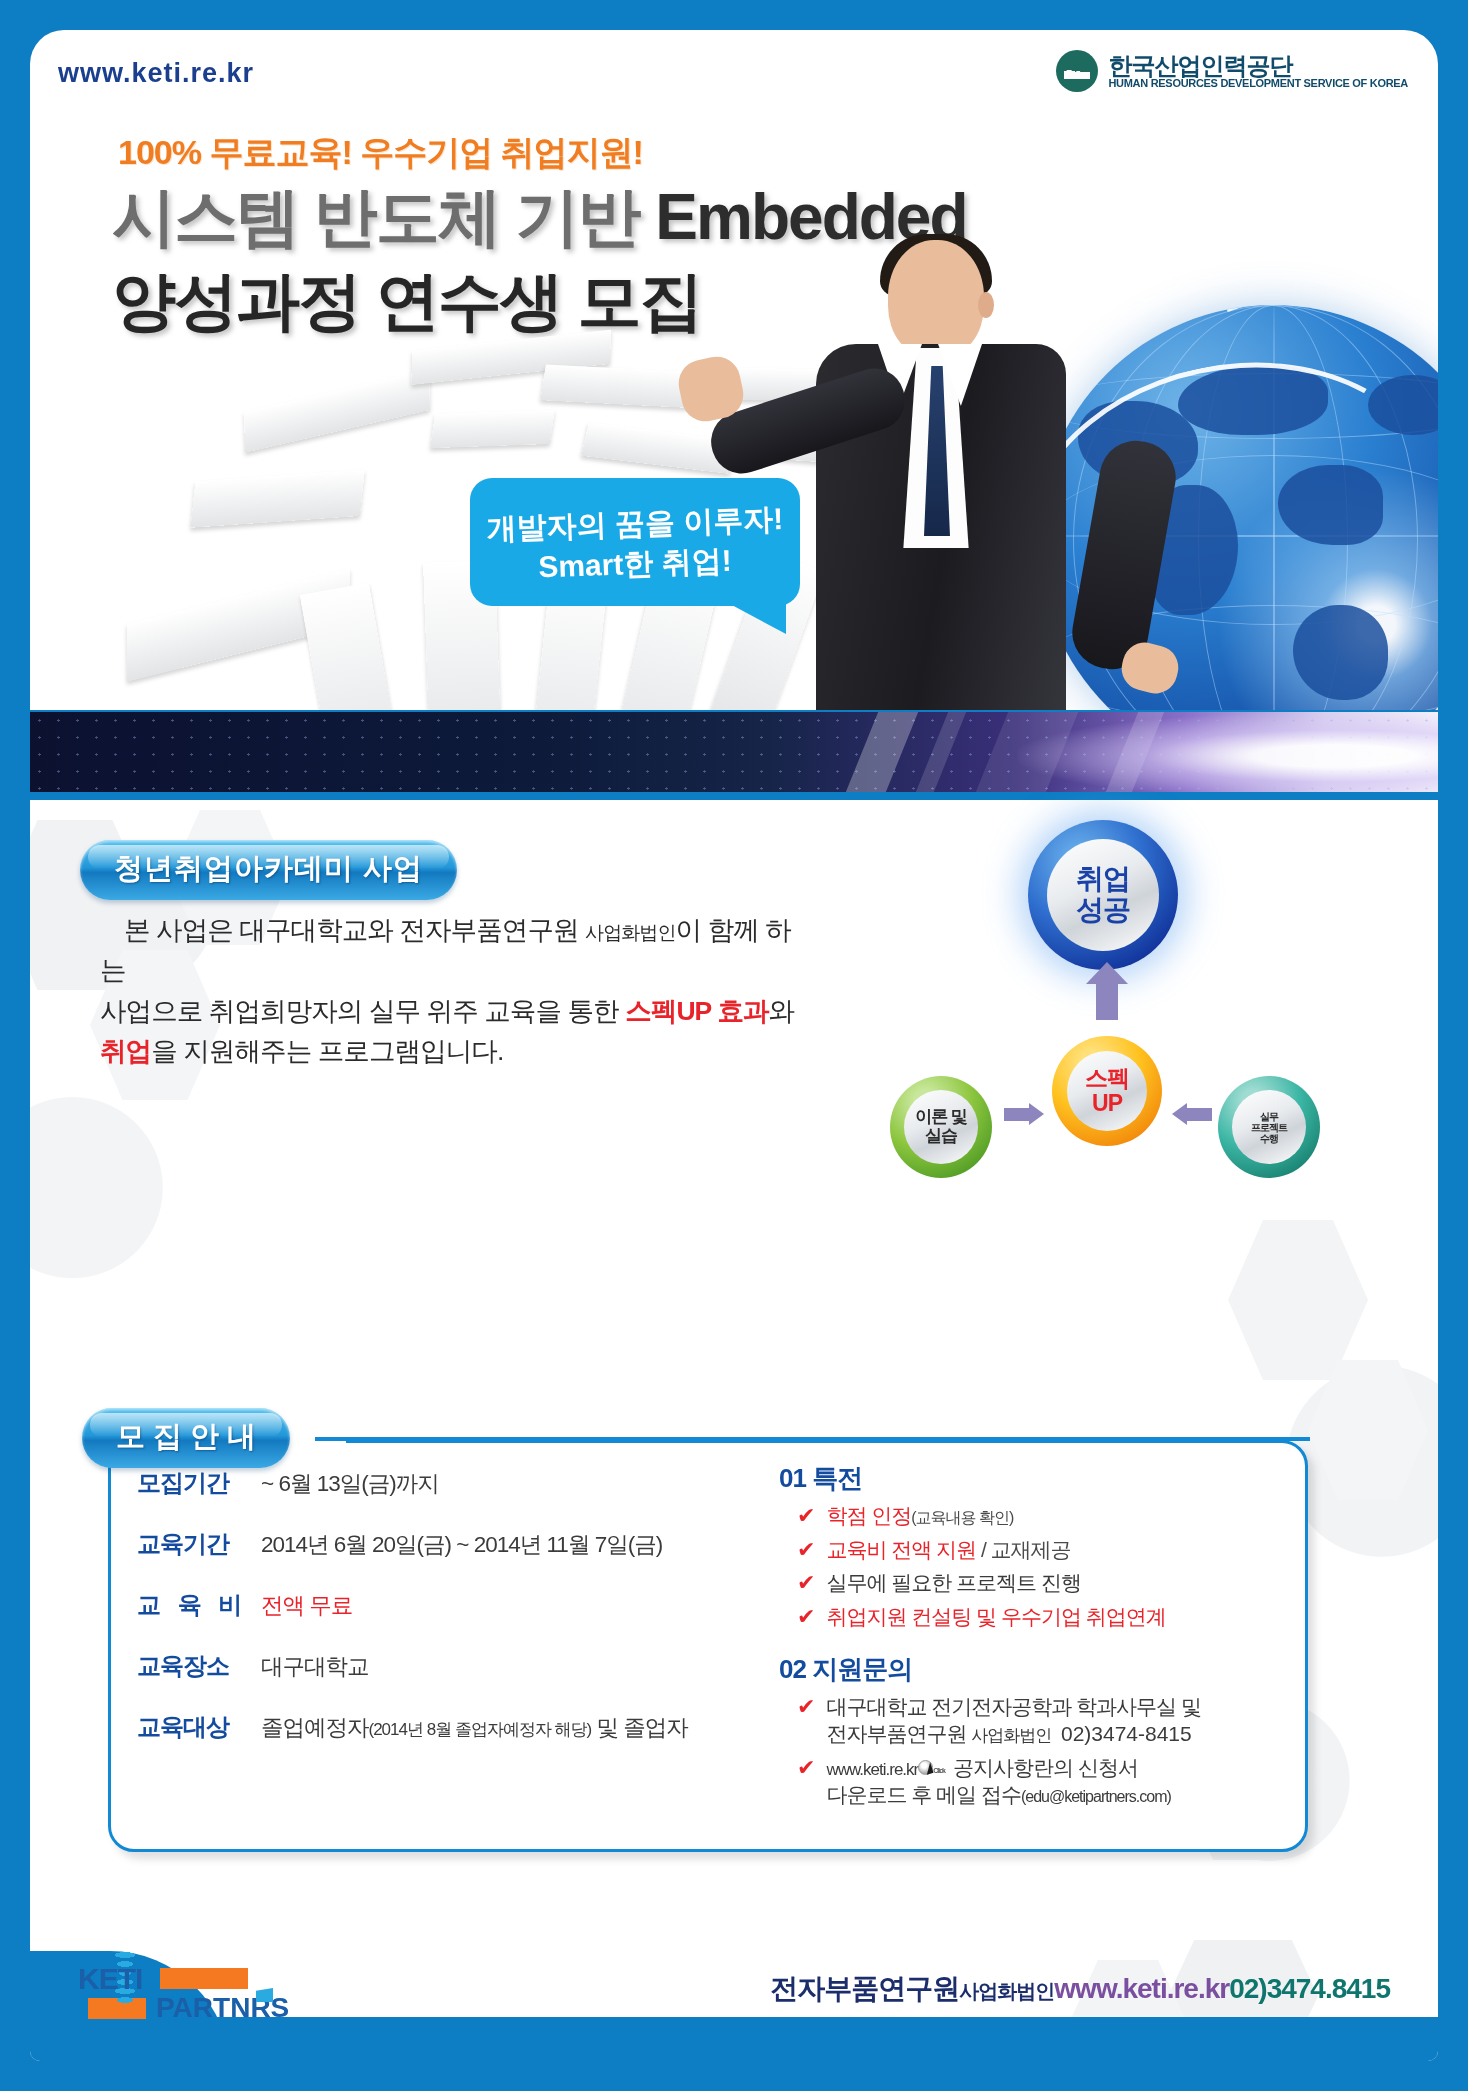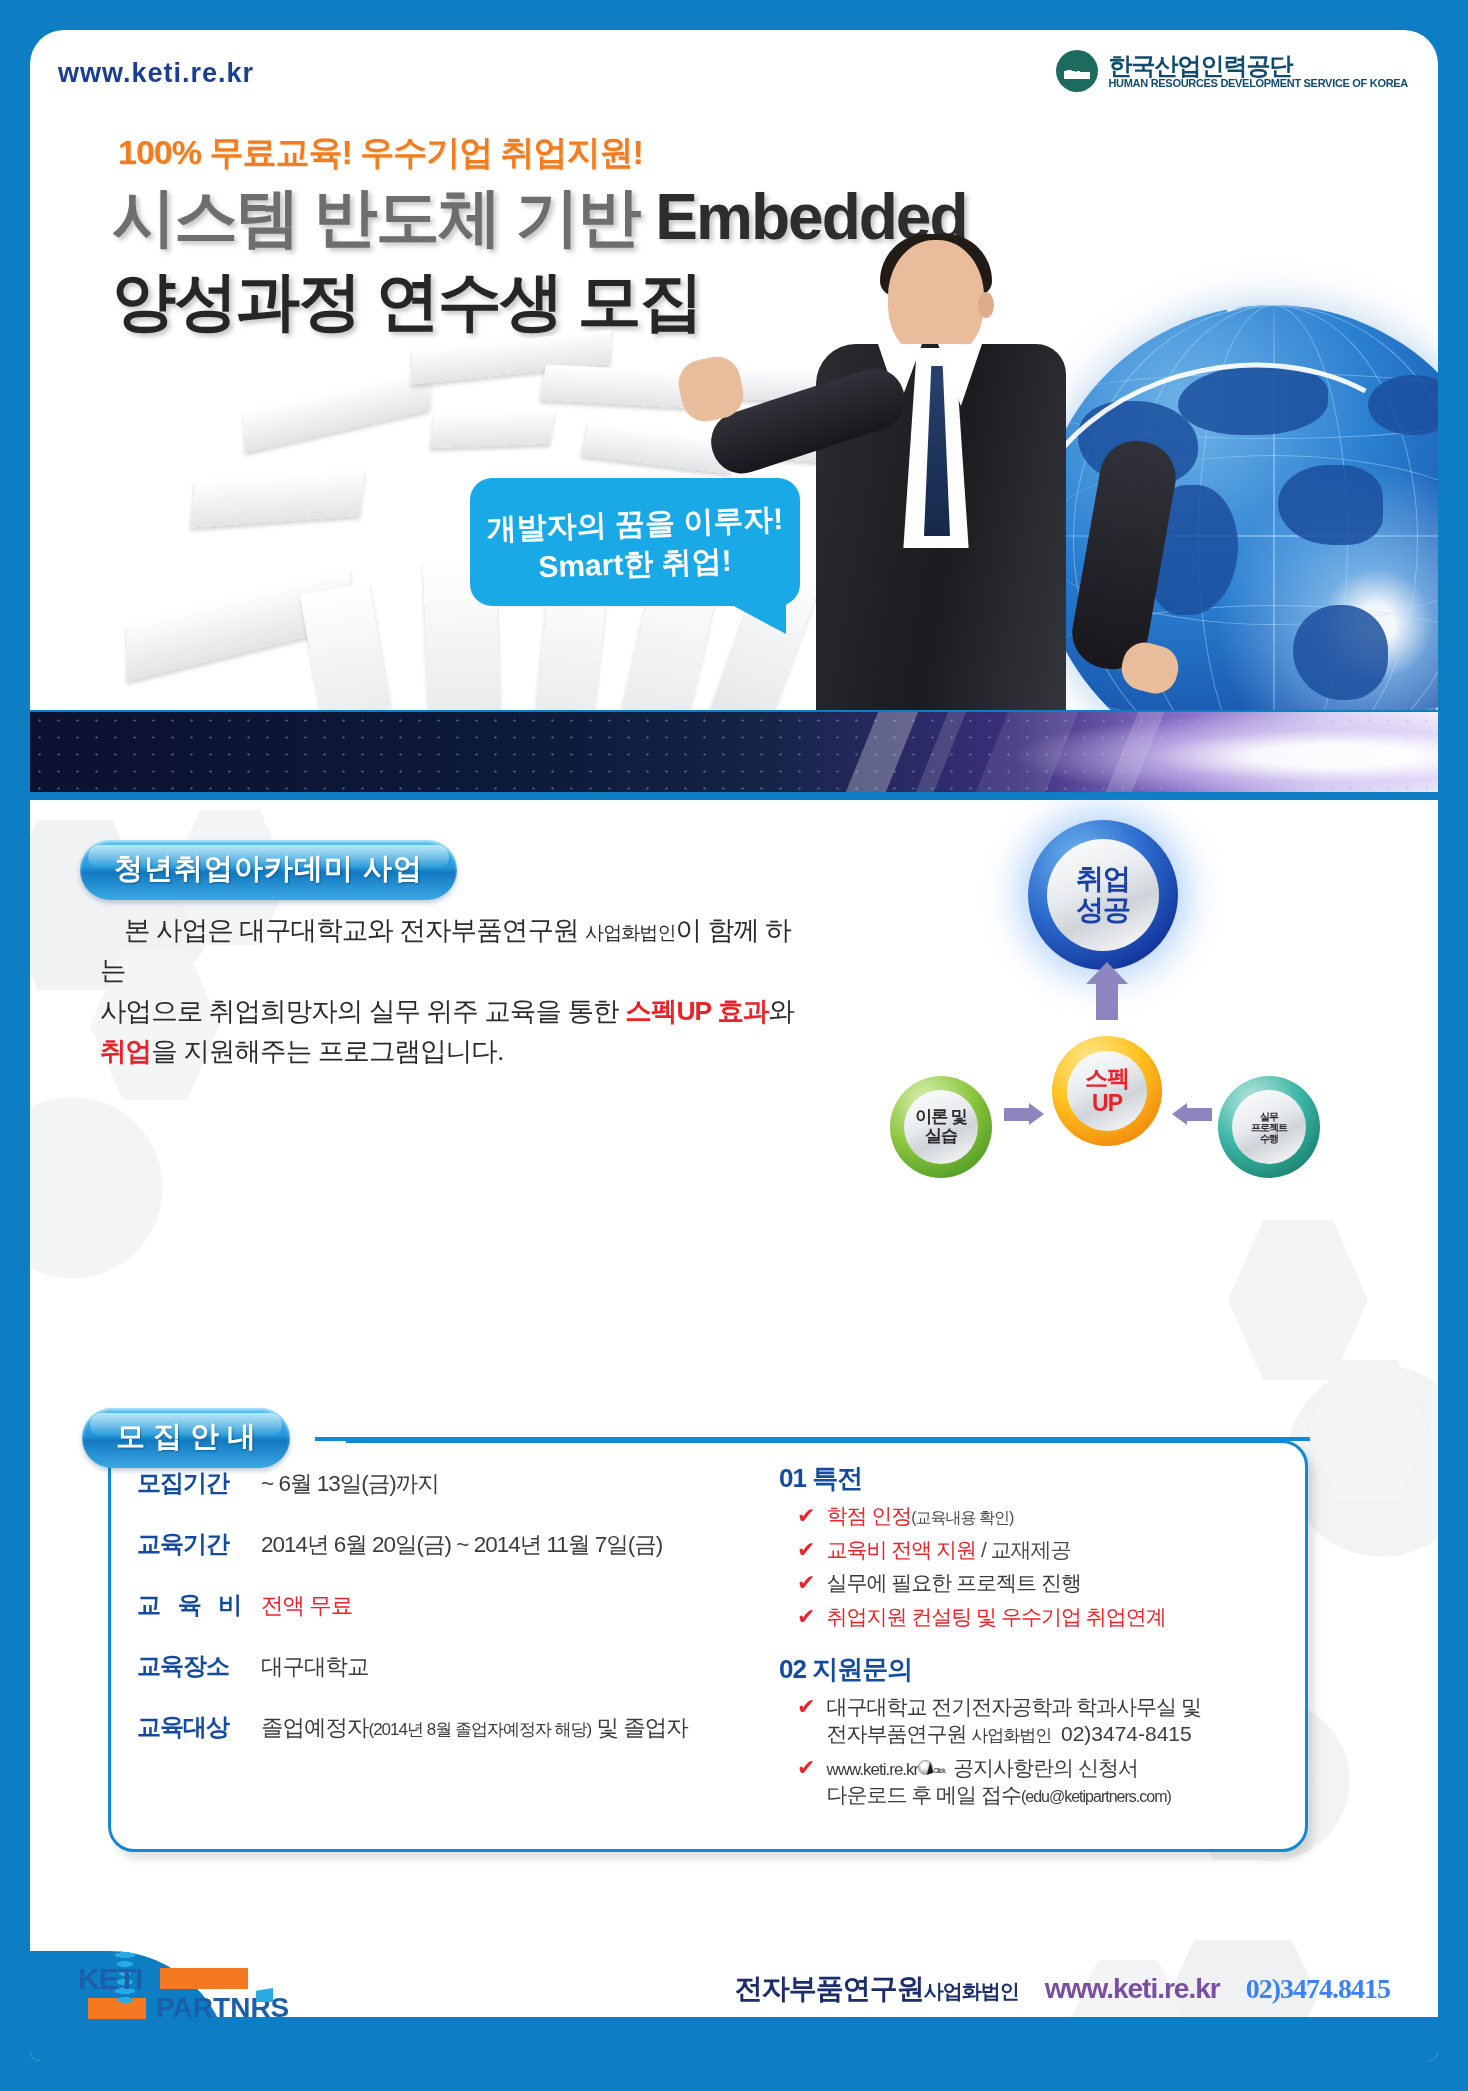--- a/index.html
+++ b/index.html
@@ -404,26 +404,26 @@
     position:absolute; left:78px; top:30px;
     font-size:28px; font-weight:bold; color:#1b5fa8; letter-spacing:0px;
   }
   .ketilogo .eflag {
     position:absolute; left:178px; top:26px; width:17px; height:14px;
     background:#29abe2; clip-path:polygon(0 20%,100% 0,100% 100%,0 100%);
   }
 
   .footinfo {
     position:absolute; right:48px; top:30px;
-    display:flex; align-items:baseline; gap:26px;
+    display:flex; align-items:baseline; 
   }
   .footinfo .org { font-size:28px; font-weight:bold; color:#1b2d6b; letter-spacing:-1px; }
   .footinfo .org .sm { font-size:20px; }
   .footinfo .web { font-size:28px; font-weight:bold; color:#7b4fa0; letter-spacing:-1px; }
-  .footinfo .tel { font-size:28px; font-weight:bold; color:#3b82f6; letter-spacing:-1px;font-family:Liberation Serif, serif; }
+  .footinfo .tel { font-size:28px; font-weight:bold; color:#0f766e; letter-spacing:-1px; }
 </style>
 </head>
 <body>
 
 <div class="poster">
 
   <div class="hero">
 
     <div class="hero-url">www.keti.re.kr</div>
 

